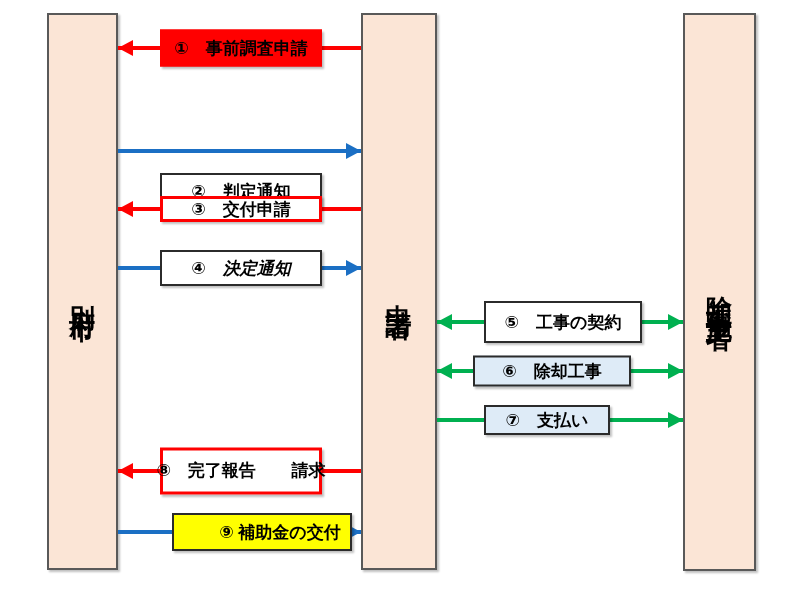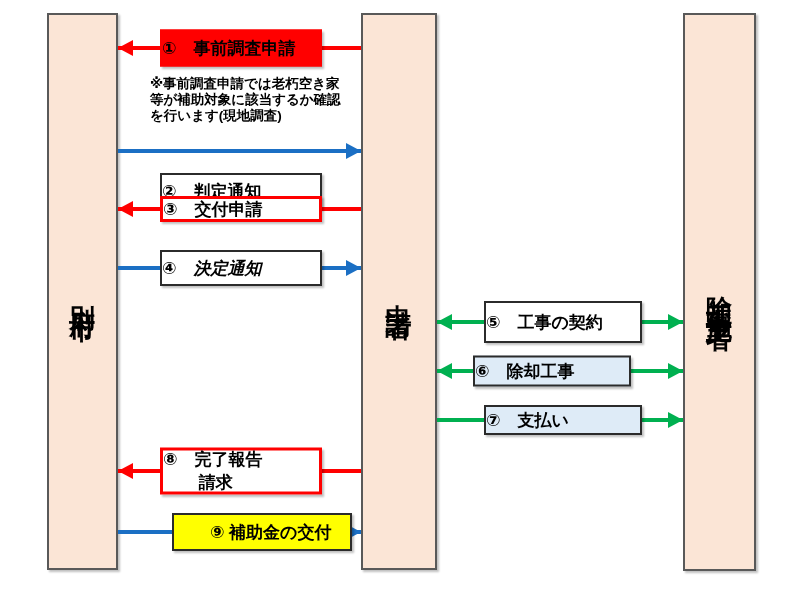--- a/index.html
+++ b/index.html
@@ -26,31 +26,31 @@
   .flow{position:absolute;height:0;}
   .fl-line{position:absolute;left:0;right:0;top:-2px;height:4px;background:var(--c);}
   .ah{position:absolute;width:0;height:0;top:-8px;}
   .ah-left{left:0;border-top:8px solid transparent;border-bottom:8px solid transparent;border-right:15px solid var(--c);}
   .ah-right{right:0;border-top:8px solid transparent;border-bottom:8px solid transparent;border-left:15px solid var(--c);}
 
   
   .sbox{
     position:absolute;top:0;transform:translateY(-50%);
     background:#fff;border:2px solid #2b2b2b;
-    display:flex;align-items:center;
+    display:flex;align-items:center;justify-content:center;
     font-size:17px;font-weight:bold;color:#000;
     box-shadow:2px 2px 2px rgba(0,0,0,.25);
     box-sizing:border-box;white-space:nowrap;
   }
   .sbox-redfill{background:var(--red);border-color:var(--red);}
   .sbox-redborder{border:3px solid var(--red);}
   .sbox-lightblue{background:var(--lightblue-fill);}
   .sbox-yellow{background:var(--yellow-fill);}
 
-  .two-line{display:flex;flex-direction:column;line-height:1.3;text-align:left;}
+  .two-line{display:flex;flex-direction:row;line-height:1.3;text-align:left;}
   .two-line .indent{margin-left:2.1em;}
 
   
   .note{
     position:absolute;left:150px;top:76px;width:224px;
     font-size:13.5px;font-weight:bold;line-height:16px;color:#000;
     white-space:pre-line;
   }
 </style>
 </head>
@@ -71,23 +71,20 @@
   </div>
 
   <div class="flow" style="--c:var(--red);top:48px;left:118px;width:243px;">
     <div class="fl-line"></div>
     <div class="ah ah-left"></div>
     <div class="sbox sbox-redfill" style="left:42px;width:162px;height:37px;">
       <span>①　事前調査申請</span>
     </div>
   </div>
 
-  <div class="note">※事前調査申請では老朽空き家
-等が補助対象に該当するか確認
-を行います(現地調査)</div>
 
   <div class="flow" style="--c:var(--blue);top:151px;left:118px;width:243px;">
     <div class="fl-line"></div>
     <div class="ah ah-right"></div>
     <div class="sbox" style="left:42px;width:162px;height:36px;margin-top:40px;">
       <span>②　判定通知</span>
     </div>
   </div>
 
   <div class="flow" style="--c:var(--red);top:209px;left:118px;width:243px;">
@@ -120,21 +117,21 @@
     <div class="ah ah-left"></div>
     <div class="ah ah-right"></div>
     <div class="sbox sbox-lightblue" style="left:36px;width:158px;height:31px;">
       <span>⑥　除却工事</span>
     </div>
   </div>
 
   <div class="flow" style="--c:var(--green);top:420px;left:437px;width:246px;">
     <div class="fl-line"></div>
     <div class="ah ah-right"></div>
-    <div class="sbox sbox-lightblue" style="left:47px;width:158px;height:30px;">
+    <div class="sbox sbox-lightblue" style="left:47px;width:126px;height:30px;">
       <span>⑦　支払い</span>
     </div>
   </div>
 
   <div class="flow" style="--c:var(--red);top:471px;left:118px;width:243px;">
     <div class="fl-line"></div>
     <div class="ah ah-left"></div>
     <div class="sbox sbox-redborder" style="left:42px;width:162px;height:47px;">
       <div class="two-line">
         <span>⑧　完了報告</span>

